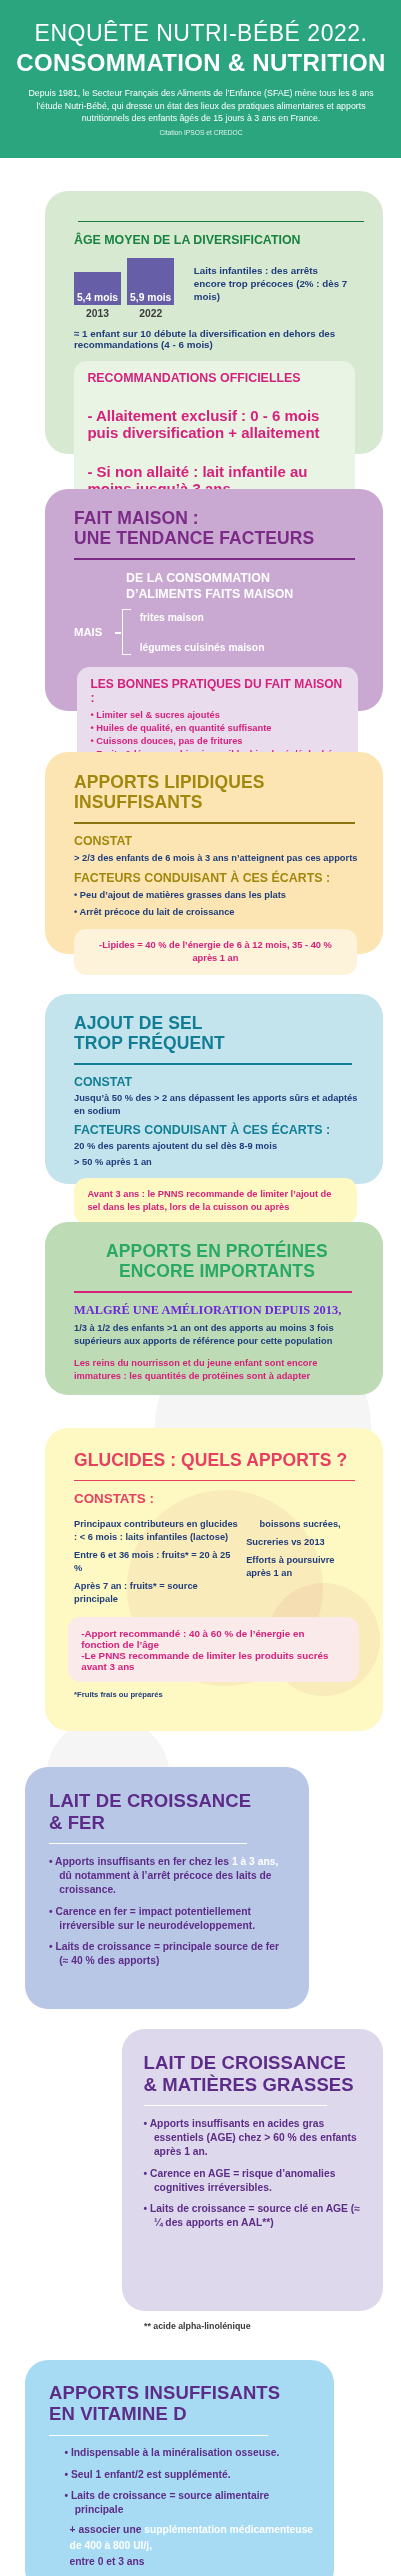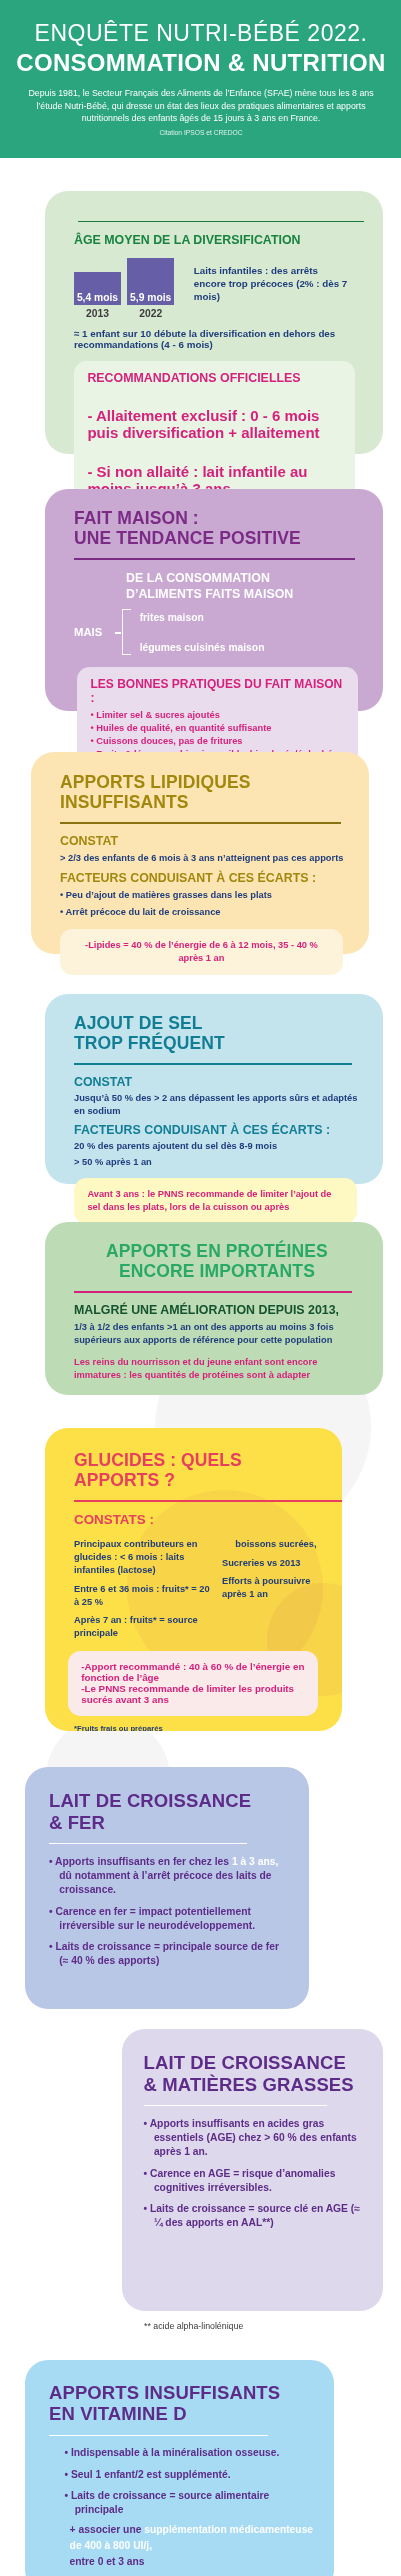--- a/index.html
+++ b/index.html
@@ -45,41 +45,41 @@
   .mais{color:#fff;font-size:11.3px;font-weight:800;width:37px;}
   .bracket{position:relative;width:8.2px;height:44px;border-left:1.5px solid #fff;border-top:1.5px solid #fff;border-bottom:1.5px solid #fff;margin-left:11.3px;}
   .bracket::before{content:"";position:absolute;left:-8.2px;top:50%;width:6.2px;height:1.5px;background:#fff;}
   .mais-items{margin-left:8.2px;color:#fff;font-size:10.3px;font-weight:700;display:flex;flex-direction:column;justify-content:space-between;height:41px;padding:1px 0;}
   .c2 .inner{background:#e9dcec;margin:11.3px 2.1px 0 3.1px;}
   .prac-title{font-size:12px;font-weight:800;}
   .prac li{font-size:9.3px;font-weight:700;margin-top:3.1px;}
   ul.prac{list-style:none;margin:5.2px 0 0 0;padding:0;}
   ul.prac li::before{content:"• ";}
   
-  .c3{top:752px;left:31px;width:338px;height:202px;background:#fce5b3;}
+  .c3{top:752px;left:45px;width:338px;height:202px;background:#fce5b3;}
   .c3 .title{color:#a2870e;}
   .c3 .rule{background:#8a7210;width:281px;}
   .label-gold{color:#a2870e;font-size:12.4px;font-weight:800;}
   .c3 .line{margin-top:4.1px;}
   .c3 .inner{background:#fdf3da;margin:9.3px 3.1px 0 0;text-align:center;}
   
   .c4{top:994px;left:45px;width:338px;height:190px;background:#c3e3ed;}
   .c4 .title{color:#117e95;}
   .c4 .rule{background:#117e95;width:278px;}
   .label-teal{color:#117e95;font-size:12.4px;font-weight:800;}
   .c4 .inner{background:#fef9c3;margin:8.2px 3.1px 0 0;}
   
   .c5{top:1222px;left:45px;width:338px;height:173px;background:#bddcb5;}
   .c5 .title{color:#29a965;text-align:center;}
   .c5 .rule{background:#d6217c;width:278px;}
-  .c5 .subhead{color:#14532d;}
+  .c5 .subhead{color:#6d28d9;font-family:Liberation Serif, serif;}
   
   .wm{position:absolute;border-radius:50%;background:rgba(120,120,120,.07);}
   
-  .c6{top:1428px;left:45px;width:297px;height:303px;background:#fde047;overflow:hidden;}
+  .c6{top:1428px;left:45px;width:338px;height:303px;background:#fef9c3;overflow:hidden;}
   .c6 .title{color:#e83e5f;}
   .c6 .rule{background:#e83e5f;width:281px;}
   .label-red{color:#e83e5f;font-size:13.4px;font-weight:800;}
   .cols{display:flex;margin-top:6.2px;position:relative;}
   .col-l{width:170px;}
   .col-l .body{margin-top:5.2px;}
   .col-r{width:118px;margin-left:8.2px;}
   .col-r .body{margin-top:5.2px;}
   .indent1{padding-left:13.4px;}
   .c6 .inner{background:#fbeaea;margin:11.3px 1px 0 -6.2px;}
@@ -89,21 +89,21 @@
   
   .c7{top:1767px;left:25px;width:284px;height:242px;background:#b9c7e7;}
   .c8{top:2029px;left:122px;width:261px;height:282px;background:#ddd8eb;}
   .c9{top:2360px;left:25px;width:309px;height:233px;background:#a7dbf4;}
   .c7 .title,.c8 .title,.c9 .title{color:#5d2c88;font-size:18.5px;}
   .wrule{background:#ffffff;width:82%;}
   ul.pb{list-style:none;margin:3.1px 0 0 0;padding:0;}
   ul.pb li{font-size:10.3px;font-weight:800;color:#5d2c88;line-height:1.38;margin-top:7.2px;padding-left:10.3px;text-indent:-10.3px;}
   ul.pb li::before{content:"• ";}
   .wht{color:#ffffff;}
-  .fn8{position:absolute;top:2321px;left:144px;font-size:8.8px;font-weight:400;color:#3a3a3a;}
+  .fn8{position:absolute;top:2321px;left:144px;font-size:8.8px;font-weight:700;color:#3a3a3a;}
   .vitd-extra{margin-top:4.1px;padding-left:20.6px;font-size:10.3px;font-weight:800;color:#5d2c88;line-height:1.55;}
 </style>
 </head>
 <body>
 
 <div class="page">
 
   <div class="hdr">
     <div class="hdr-t1">ENQUÊTE NUTRI-BÉBÉ 2022.</div>
     <div class="hdr-t2">CONSOMMATION &amp; NUTRITION</div>
@@ -141,21 +141,21 @@
         <div class="reco-item mag">- Allaitement exclusif : 0 - 6 mois puis diversification + allaitement</div>
         <div class="reco-item mag">- Si non allaité : lait infantile au moins jusqu’à 3 ans</div>
       </div>
     </div>
   </div>
 
   <div class="card c2">
     <div class="cpad" style="padding-top:18.5px;">
       <div class="title">
         <span>FAIT MAISON :</span><br>
-        <span>UNE TENDANCE POSITIVE</span>
+        <span>UNE TENDANCE FACTEURS</span>
       </div>
       <div class="rule"></div>
       <div class="subhead">
         <span>DE LA CONSOMMATION</span><br>
         <span>D’ALIMENTS FAITS MAISON</span>
       </div>
       <div class="mais-row">
         <div class="mais">MAIS</div>
         <div class="bracket"></div>
         <div class="mais-items">

